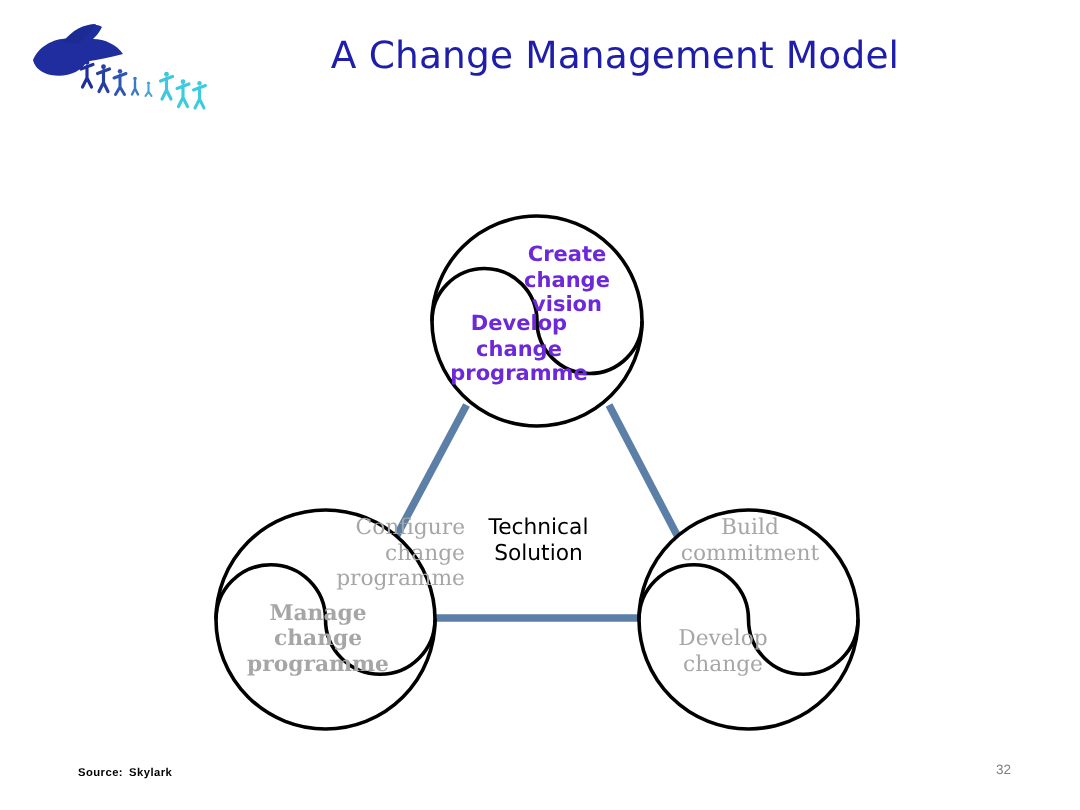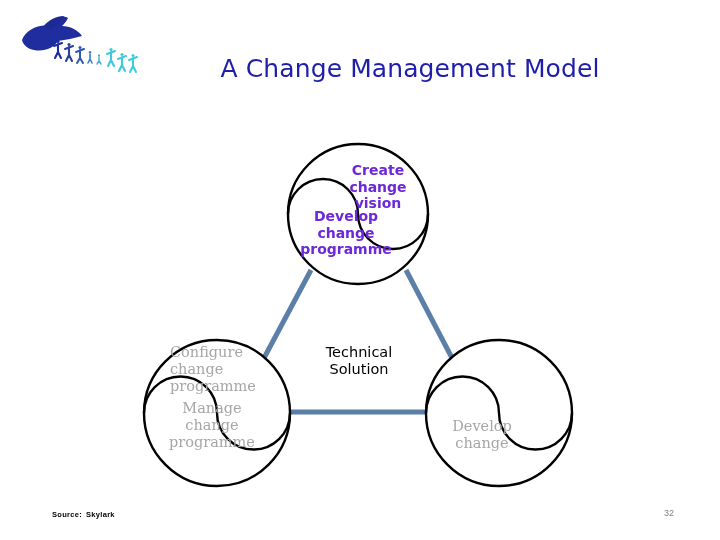--- a/index.html
+++ b/index.html
@@ -36,21 +36,20 @@
     position: absolute;
     left: 160px;
     top: 22px;
     width: 500px;
     text-align: center;
     font-size: 25px;
     color: #1e1eaa;
     font-family: "DejaVu Sans", sans-serif;
     letter-spacing: 0.1px;
     white-space: nowrap;
-    margin-top: 32px;
   }
 
   
   .diagram {
     position: absolute;
     left: 0;
     top: 0;
     width: 720px;
     height: 540px;
   }
@@ -74,22 +73,22 @@
     font-family: "DejaVu Serif", serif;
   }
   .lbl-black {
     color: #000000;
     font-size: 14.5px;
     font-family: "DejaVu Sans", sans-serif;
   }
 
   #create-vision-label   { left: 330px; top: 162px; width: 96px; }
   #develop-leadership-label { left: 286px; top: 208px; width: 120px; }
-  #configure-label       { left: 170px; top: 344px; width: 140px; text-align: left;}
-  #manage-label          { left: 152px; top: 400px; width: 120px; }
+  #configure-label       { left: 170px; top: 344px; width: 140px; text-align: right;}
+  #manage-label          { left: 152px; top: 400px; width: 120px; font-weight: bold; }
   #build-commitment-label{ left: 438px; top: 344px; width: 124px; }
   #sustain-change-label  { left: 438px; top: 418px; width: 88px; }
   #technical-solution-label { left: 300px; top: 344px; width: 118px; }
 
   
   .source-note {
     position: absolute;
     left: 52px;
     top: 510px;
     font-size: 7.5px;
@@ -196,20 +195,22 @@
 programme</div>
 
   <div class="lbl lbl-gray" id="configure-label">Configure
 change
 programme</div>
 
   <div class="lbl lbl-gray" id="manage-label">Manage
 change
 programme</div>
 
+  <div class="lbl lbl-gray" id="build-commitment-label">Build
+commitment</div>
 
   <div class="lbl lbl-gray" id="sustain-change-label">Develop
 change</div>
 
   <div class="lbl lbl-black" id="technical-solution-label">Technical
 Solution</div>
 
   <div class="source-note">
     <span class="src-label">Source:</span><span>Skylark</span>
   </div>

